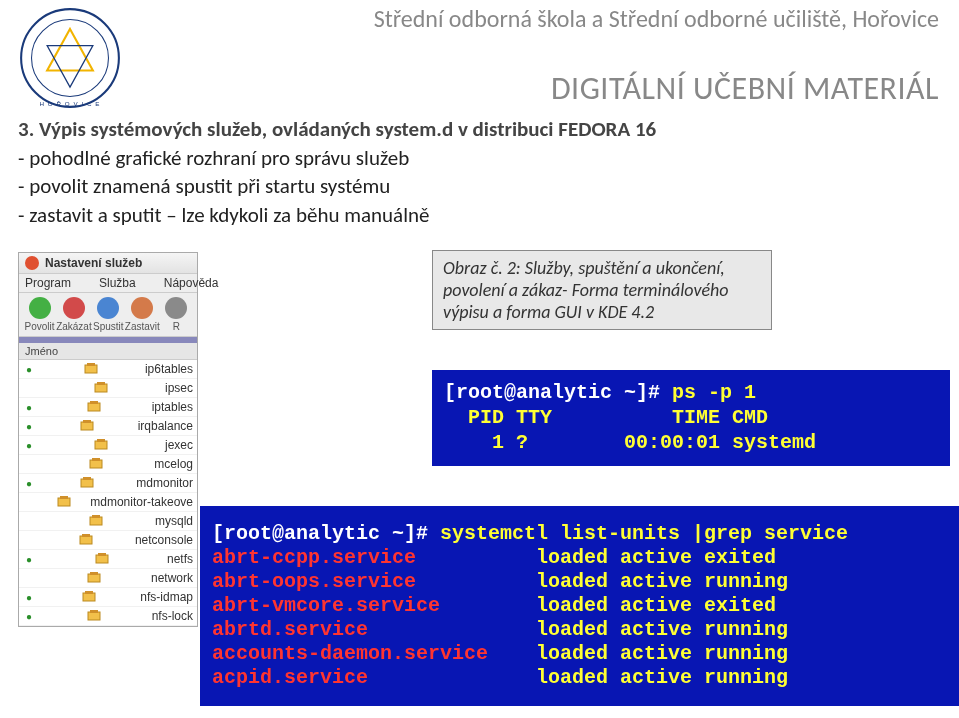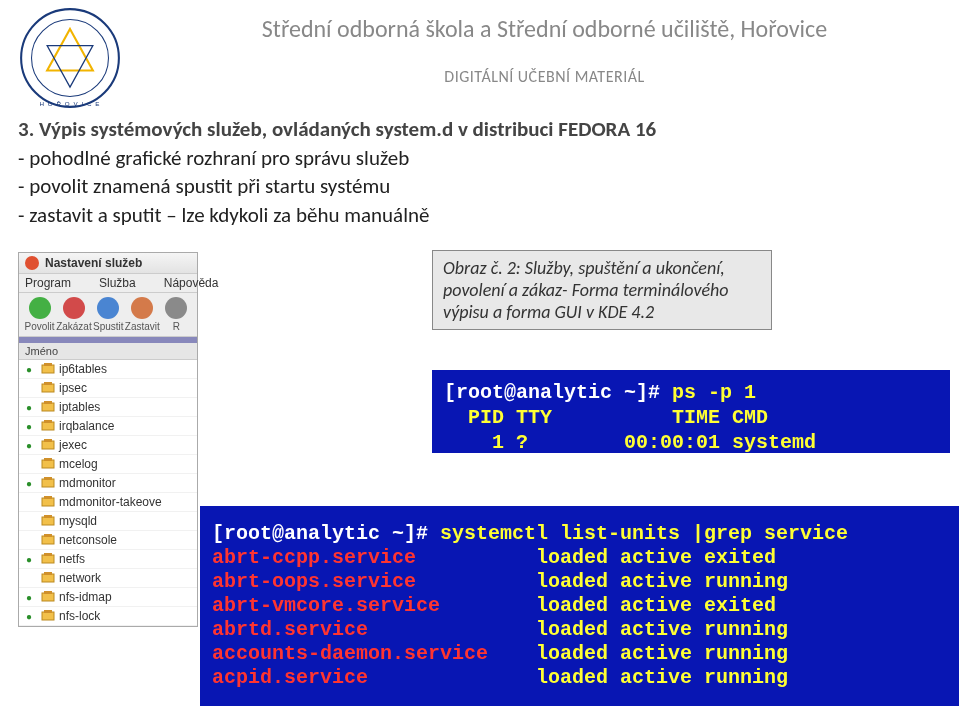--- a/index.html
+++ b/index.html
@@ -1,50 +1,50 @@
 <!DOCTYPE html>
 <html><head>
 <meta charset="utf-8">
 <style>
   * { box-sizing: border-box; margin: 0; padding: 0; }
   body { font-family: Calibri, Arial, sans-serif; background: #fff; width: 959px; height: 718px; position: relative; overflow: hidden; }
   
   .header { position: absolute; top: 4px; left: 0; right: 0; display: flex; align-items: flex-start; }
   .logo { width: 108px; height: 108px; position: absolute; left: 16px; top: 0; display: flex; align-items: center; justify-content: center; }
-  .title-block { position: absolute; left: 150px; top: 10px; right: 20px; text-align: center; }
+  .title-block { position: absolute; left: 150px; top: 0; right: 20px; text-align: right; }
   .school-name { font-size: 24px; color: #888; font-weight: 400; }
-  .subtitle { font-size: 16px; color: #888; margin-top: 24px; letter-spacing: 0.5px; }
+  .subtitle { font-size: 32px; color: #888; margin-top: 36px; letter-spacing: 0.5px; }
   
   .section-title { position: absolute; left: 18px; top: 116px; font-size: 21px; color: #444; font-weight: 700; }
   .body-text { position: absolute; left: 18px; top: 144px; font-size: 21px; color: #222; line-height: 1.35; }
   .body-text span { display: block; }
   
   .gui-window { position: absolute; left: 18px; top: 252px; width: 180px; border: 1px solid #aaa; background: #ededed; font-family: "Segoe UI", Arial, sans-serif; font-size: 12px; }
   .gui-titlebar { display: flex; padding: 3px 6px; background: linear-gradient(#f5f5f5,#e3e3e3); border-bottom: 1px solid #ccc; }
   .gui-titlebar .t-icon { width: 14px; height: 14px; background: #e05030; border-radius: 50%; margin-right: 6px; display:inline-block; }
   .gui-titlebar .t-text { font-weight: 600; color: #333; }
   .gui-menubar { display: flex; gap: 28px; padding: 2px 6px; background: #eee; border-bottom: 1px solid #ccc; }
   .gui-menubar span { color: #333; }
   .gui-toolbar { display: flex; padding: 4px 4px; background: #eee; border-bottom: 1px solid #ccc; }
   .gui-toolbar .tb { display:flex; flex-direction:column; align-items:center; width:38px; color:#555; font-size:10px; }
   .gui-toolbar .tb .tbi { width:22px; height:22px; border-radius:50%; margin-bottom:2px; display:flex; align-items:center; justify-content:center; }
   .gui-sep { border-top: 6px solid #88b; height:0; }
   .gui-header-row { background:#e6e6e6; padding:2px 6px; border-bottom:1px solid #ccc; font-size:11px; color:#444; }
   .gui-list { background:#fff; max-height: 400px; overflow: hidden; }
-  .gui-list .svc { display:flex; align-items:center; padding:2px 4px; border-bottom:1px solid #f1f1f1; }
+  .gui-list .svc { display:flex; align-items:center; padding:2px 4px; border-bottom:1px solid #f1f1f1;justify-content:space-between; }
   .gui-list .svc .bullet { width:12px; height:12px; margin-right:6px; display:inline-flex; align-items:center; justify-content:center; }
   .gui-list .svc .bullet.on::before { content:"●"; color:#2a8f2a; font-size:10px; }
   .gui-list .svc .bullet.off::before { content:""; }
   .gui-list .svc .svc-ico { width:14px; height:14px; margin-right:4px; display:inline-block; }
   .gui-list .svc .svc-name { color:#333; font-size:12px; }
   
   .caption-box { position: absolute; left: 432px; top: 250px; width: 340px; border: 1px solid #888; background: #e8e8e8; padding: 6px 10px; font-size: 18px; font-style: italic; color: #333; }
   .caption-box .cap-label { font-weight: normal; }
   
-  .term1 { position: absolute; left: 432px; top: 370px; width: 518px; height: 83px; background: #0816b3; color: #fff; font-family: "Courier New", monospace; font-size: 20px; font-weight: 700; padding: 10px 12px; white-space: pre; line-height: 1.25; }
+  .term1 { position: absolute; left: 432px; top: 370px; width: 518px; height: 96px; background: #0816b3; color: #fff; font-family: "Courier New", monospace; font-size: 20px; font-weight: 700; padding: 10px 12px; white-space: pre; line-height: 1.25; }
   .term1 .prompt-white { color: #fff; }
   .term1 .cmd-yellow { color: #ffff33; }
   
   .term2 { position: absolute; left: 200px; top: 506px; width: 852px; height: 200px; background: #0816b3; color: #fff; font-family: "Courier New", monospace; font-size: 20px; font-weight: 700; padding: 16px 12px; white-space: pre; line-height: 1.2; }
   .term2 .white { color: #fff; }
   .term2 .yellow { color: #ffff33; }
   .term2 .red { color: #ff3430; }
 </style>
 </head>
 <body>

